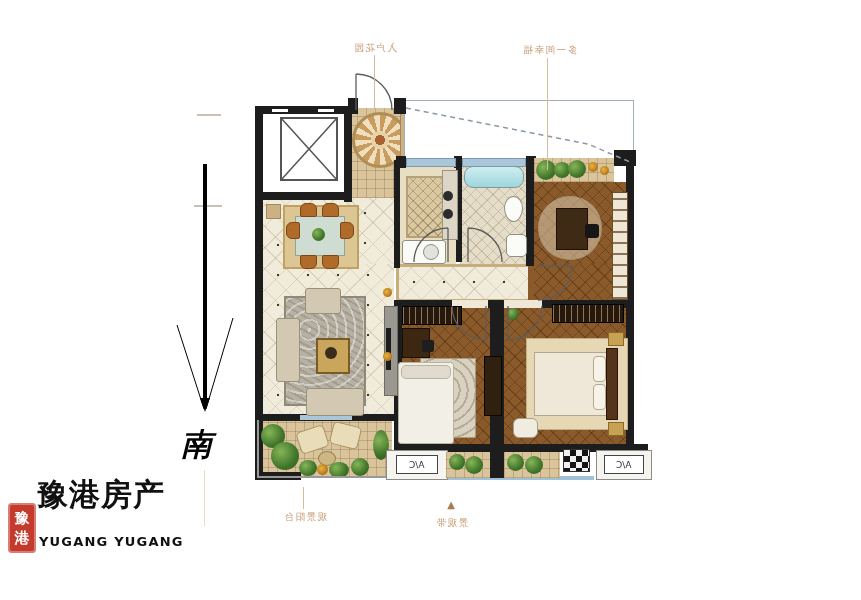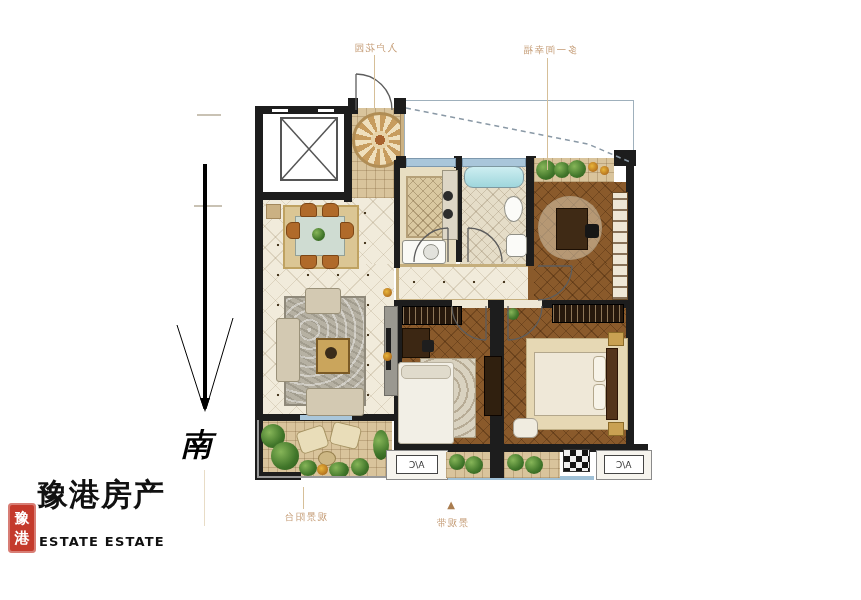--- a/index.html
+++ b/index.html
@@ -270,16 +270,16 @@
   <div class="lbl" style="left:444px;top:499px;width:14px;color:#a97c4f;font-size:10px;letter-spacing:0;">
     <span>▲</span>
   </div>
   <div class="lbl" style="left:423px;top:517px;width:56px;">
     <span class="mirrored">景观带</span>
   </div>
 
   <div>
     <div class="seal" style="left:8px;top:503px;width:28px;height:50px;">豫港</div>
     <div class="cn-name" style="left:37px;top:474px;">豫港房产</div>
-    <div class="en-name" style="left:39px;top:534px;">ESTATE ESTATE</div>
+    <div class="en-name" style="left:39px;top:534px;">YUGANG YUGANG</div>
   </div>
 
 </div>
 
 </body></html>

